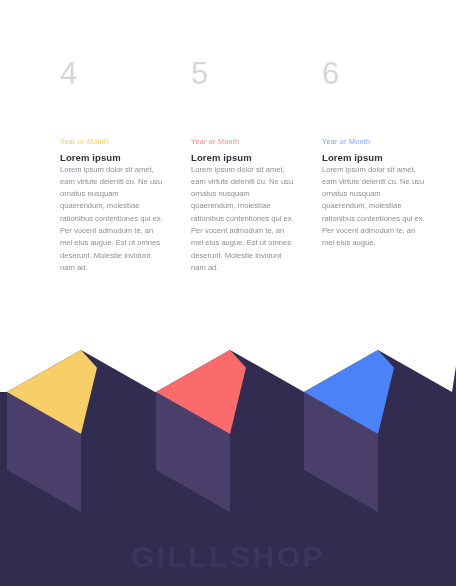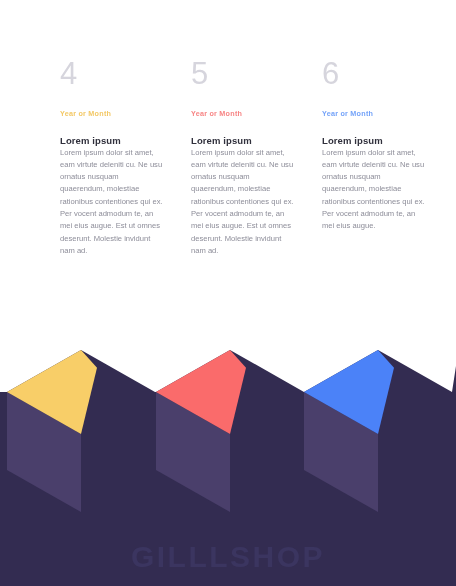--- a/index.html
+++ b/index.html
@@ -47,29 +47,29 @@
     font-size: 31px;
     line-height: 1;
     font-weight: 300;
     color: #d6d5dd;
     letter-spacing: 0.5px;
     margin-top: 58px;
     height: 34px;
   }
 
   .col-kicker {
-    margin-top: 18px;
+    margin-top: 46px;
     font-size: 7.2px;
     line-height: 1.2;
-    font-weight: 700;
+    font-weight: 400;
     letter-spacing: 0.25px;
   }
 
   .col-heading {
-    margin-top: 16px;
+    margin-top: 5px;
     font-size: 9.5px;
     line-height: 1.25;
     font-weight: 700;
     color: #30303c;
     letter-spacing: 0.1px;
   }
 
   .col-body {
     margin-top: 0;
     font-size: 7.6px;

